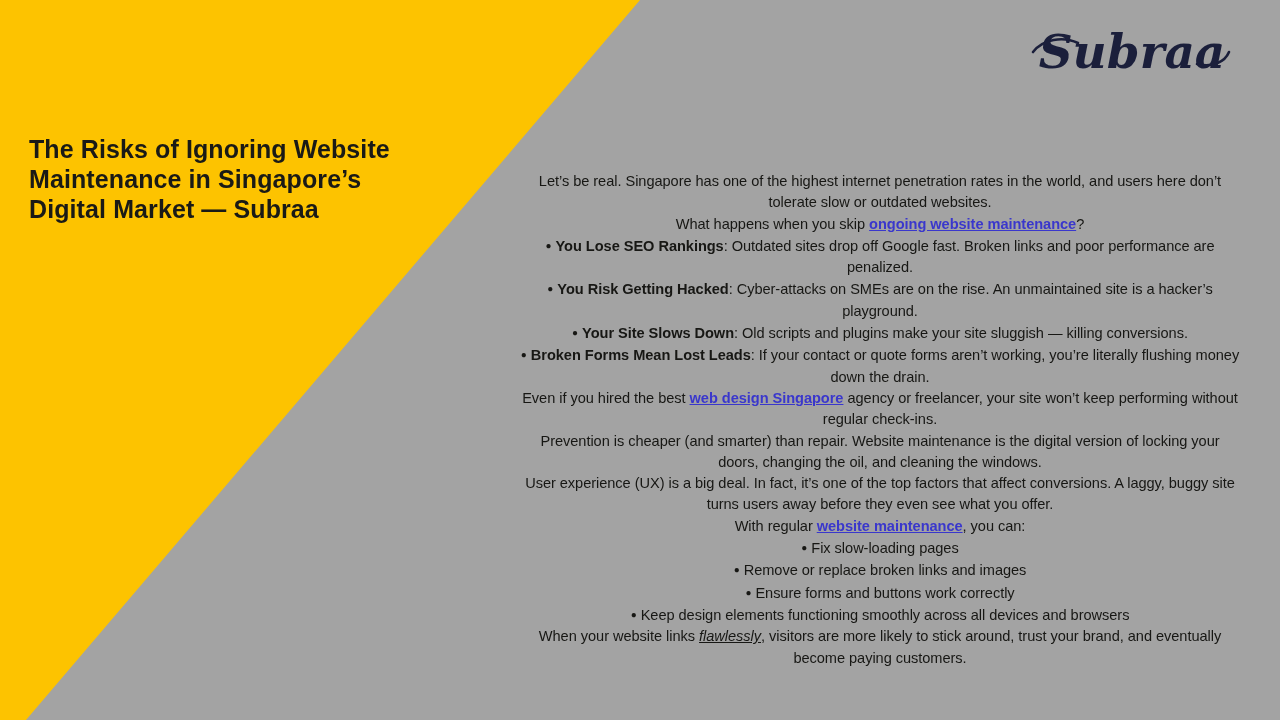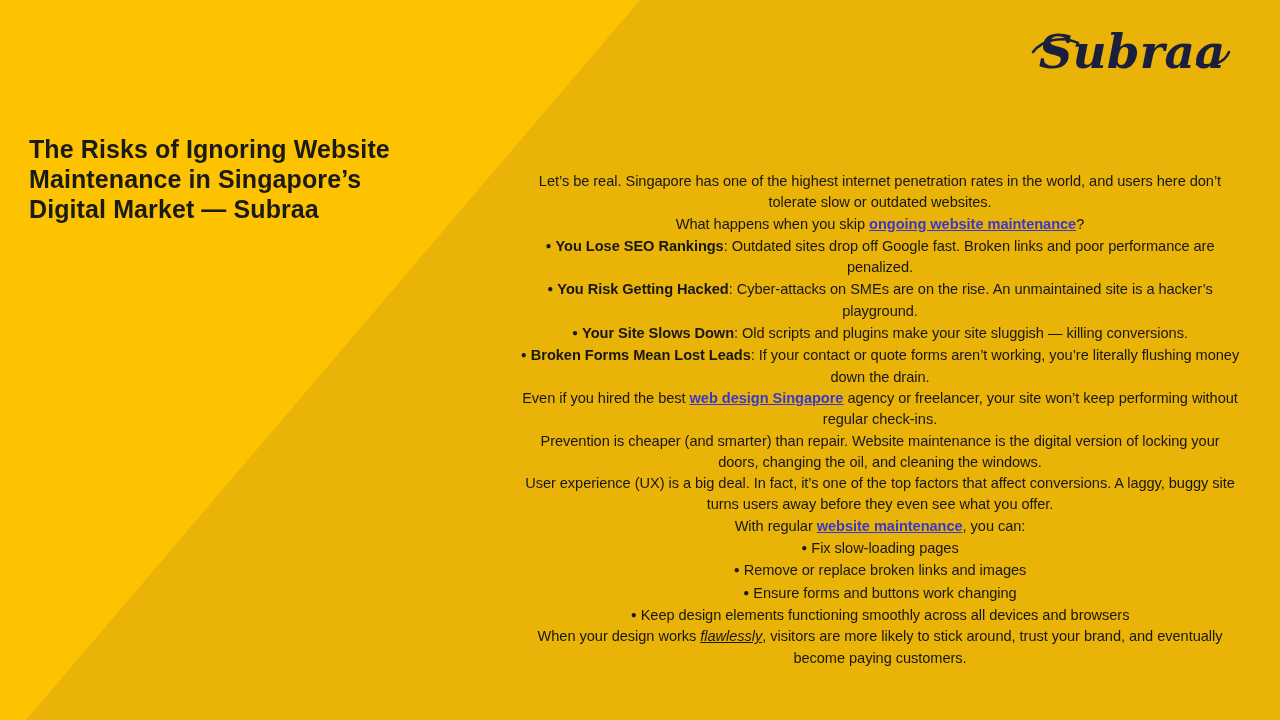--- a/index.html
+++ b/index.html
@@ -15,21 +15,21 @@
     position:relative;
     background:#fffaf0;
     font-family:"Liberation Sans", sans-serif;
     -webkit-font-smoothing:antialiased;
   }
 
   
   #slide-canvas {
     position:absolute;
     inset:0;
-    background:#eab308;
+    background:#a3a3a3;
   }
 
   #yellow-wedge {
     position:absolute;
     left:0; top:0;
     width:645px;
     height:720px;
     background:#fdc300;
     
     clip-path:polygon(0 0, 640px 0, 26px 720px, 0 720px);
@@ -151,20 +151,20 @@
     <p class="copy-para"><span>Prevention is cheaper (and smarter) than repair. Website maintenance is the digital version of locking your doors, changing the oil, and cleaning the windows.</span></p>
 
     <p class="copy-para"><span>User experience (UX) is a big deal. In fact, it’s one of the top factors that affect conversions. A laggy, buggy site turns users away before they even see what you offer.</span></p>
 
     <p class="copy-para"><span>With regular </span><span class="inline-link">website maintenance</span><span>, you can:</span></p>
 
     <p class="copy-para"><span class="bullet-glyph">●</span><span>Fix slow-loading pages</span></p>
 
     <p class="copy-para"><span class="bullet-glyph">●</span><span>Remove or replace broken links and images</span></p>
 
-    <p class="copy-para"><span class="bullet-glyph">●</span><span>Ensure forms and buttons work changing</span></p>
+    <p class="copy-para"><span class="bullet-glyph">●</span><span>Ensure forms and buttons work correctly</span></p>
 
     <p class="copy-para"><span class="bullet-glyph">●</span><span>Keep design elements functioning smoothly across all devices and browsers</span></p>
 
-    <p class="copy-para"><span>When your design works </span><span class="emph">flawlessly</span><span>, visitors are more likely to stick around, trust your brand, and eventually become paying customers.</span></p>
+    <p class="copy-para"><span>When your website links </span><span class="emph">flawlessly</span><span>, visitors are more likely to stick around, trust your brand, and eventually become paying customers.</span></p>
 
   </div>
 </div>
 
 </body></html>

